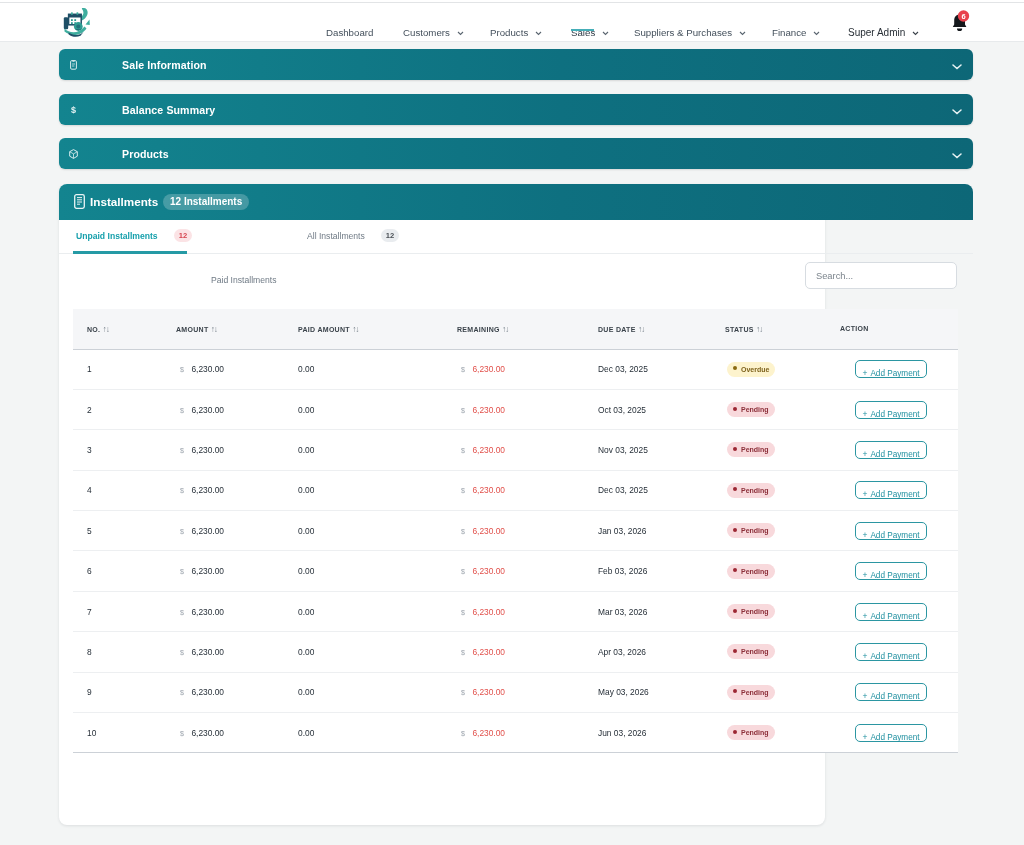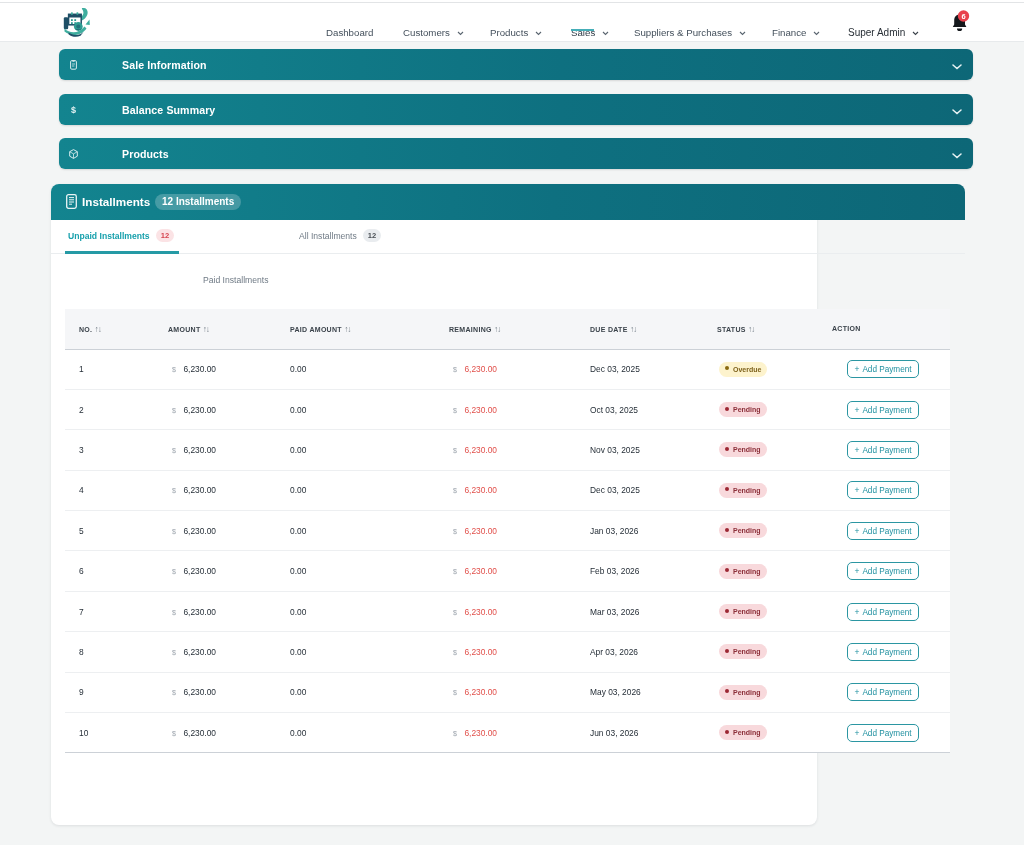--- a/index.html
+++ b/index.html
@@ -16,31 +16,31 @@
 
 
 .tealbar { position:absolute; left:59px; width:914px; height:31px; border-radius:6px;
   background:linear-gradient(90deg,#13848f 0%,#0e7080 55%,#0d6777 100%);
   color:#fff; box-shadow:0 1px 2px rgba(0,0,0,0.12); }
 .tealbar .ticon { position:absolute; left:9px; top:50%; transform:translateY(-50%); width:11px; height:12px; display:flex; align-items:center; justify-content:center; }
 .tealbar .ttxt { position:absolute; left:24px; top:50%; transform:translateY(-50%); font-size:10.6px; font-weight:bold; letter-spacing:0.1px;margin-left:39px; }
 .tealbar .tchev { position:absolute; right:11px; top:50%; transform:translateY(-50%); }
 
 
-#card { position:absolute; left:51px; top:184px; width:766px; height:641px; background:#fff; border-radius:8px; box-shadow:0 1px 3px rgba(20,30,40,0.10); }
+#card { position:absolute; left:59px; top:184px; width:766px; height:641px; background:#fff; border-radius:8px; box-shadow:0 1px 3px rgba(20,30,40,0.10); }
 #cardhead { position:absolute; left:0; top:0; width:914px; height:36px; border-radius:8px 8px 0 0;
   background:linear-gradient(90deg,#13848f 0%,#0e7080 55%,#0d6777 100%); color:#fff; }
 #cardhead .icon { position:absolute; left:15px; top:10px; }
 #cardhead .title { position:absolute; left:31px; top:11px; font-size:11.7px; font-weight:bold; }
 #cardhead .pill { position:absolute; left:104px; top:9.5px; height:16px; line-height:16px; padding:0 7px; background:rgba(255,255,255,0.22); border-radius:8px; font-size:10px; font-weight:bold; }
 
 
 #tabs { position:absolute; left:0; top:36px; width:914px; height:34px; border-bottom:1px solid #eaedef; }
 .tab { position:absolute; top:0; height:34px; line-height:33px; font-size:8.6px; white-space:nowrap; }
-.tab .cnt { display:inline-block; height:13px; line-height:13px; border-radius:7px; padding:0 5px; font-size:7.6px; font-weight:bold; margin-left:6px; vertical-align:1px; }
+.tab .cnt { display:inline-block; height:13px; line-height:13px; border-radius:7px; padding:0 5px; font-size:7.6px; font-weight:bold; margin-left:16px; vertical-align:1px; }
 #tab1 { left:17px; color:#17a0ac; font-weight:bold; }
 #tab1 .cnt { background:#fbe3e5; color:#d64550; }
 #tab2 { left:152px; color:#6f7a85;margin-top:44px; }
 #tab3 { left:248px; color:#6f7a85; }
 #tab3 .cnt { background:#e9ecef; color:#4a5056; }
 #tabline { position:absolute; left:14px; top:31px; width:114px; height:3px; background:#259aa5; }
 
 
 #search { position:absolute; left:746px; top:78px; width:152px; height:27px; border:1px solid #d7dce1; border-radius:5px; background:#fff; }
 #search span { position:absolute; left:10px; top:50%; transform:translateY(-50%); font-size:9.3px; color:#7b848c; }
@@ -52,21 +52,21 @@
 #tbl tr:last-child td { border-bottom:1px solid #ccd1d7; }
 .sort { font-size:8.5px; color:#79838c; letter-spacing:-1.2px; font-weight:normal; }
 .cur { font-size:7px; color:#9aa2ab; margin-left:4px; margin-right:7.5px; }
 #tbl td.red { color:#e14f4a; }
 .badge { display:inline-block; height:15px; line-height:15px; border-radius:8px; padding:0 6px; font-size:7px; font-weight:bold; margin-left:2px; }
 .badge .dot { display:inline-block; width:4px; height:4px; border-radius:50%; margin-right:4px; vertical-align:1.5px; }
 .b-over { background:#fdf3cd; color:#7e621c; }
 .b-over .dot { background:#8a6a10; }
 .b-pend { background:#f8d9dc; color:#8c2f39; }
 .b-pend .dot { background:#9c2733; }
-.apbtn { display:inline-block; margin-left:15px; width:72px; height:18px; line-height:16px; text-align:center; border:1px solid #2b96a2; border-radius:5px; color:#2090a0; font-size:8.2px; background:#fff; }
+.apbtn { display:inline-block; margin-left:15px; width:72px; height:18px; line-height:24px; text-align:center; border:1px solid #2b96a2; border-radius:5px; color:#2090a0; font-size:8.2px; background:#fff; }
 .apbtn .plus { font-size:8.5px; margin-right:3px; }
 
 
 #pgrow { position:absolute; left:0; top:568px; width:914px; height:41px; }
 #pgrow .showing { position:absolute; left:14px; top:50%; transform:translateY(-50%); font-size:9.8px; color:#333b42; }
 .pg { position:absolute; top:50%; transform:translateY(-50%); font-size:9.6px; color:#8b949c; }
 #pg1 { left:755px; }
 #pg2 { left:782px; }
 #pgc { position:absolute; left:801px; top:10px; width:20px; height:20px; border-radius:50%; background:#dce0e5; text-align:center; line-height:20px; font-size:9.6px; color:#2b3035; }
 #pg3 { left:832px; color:#3c444c; }
@@ -172,20 +172,23 @@
       </svg>
     <span class="title">Installments</span>
     <span class="pill">12 Installments</span>
   </div>
   <div id="tabs">
     <div class="tab" id="tab1">Unpaid Installments<span class="cnt">12</span></div>
     <div class="tab" id="tab2">Paid Installments</div>
     <div class="tab" id="tab3">All Installments<span class="cnt">12</span></div>
     <div id="tabline"></div>
   </div>
+  <div id="search">
+      <span>Search...</span>
+    </div>
 
   <table id="tbl">
     <colgroup>
         <col style="width:89px">
         <col style="width:122px">
         <col style="width:159px">
         <col style="width:141px">
         <col style="width:127px">
         <col style="width:115px">
         <col style="width:132px">

